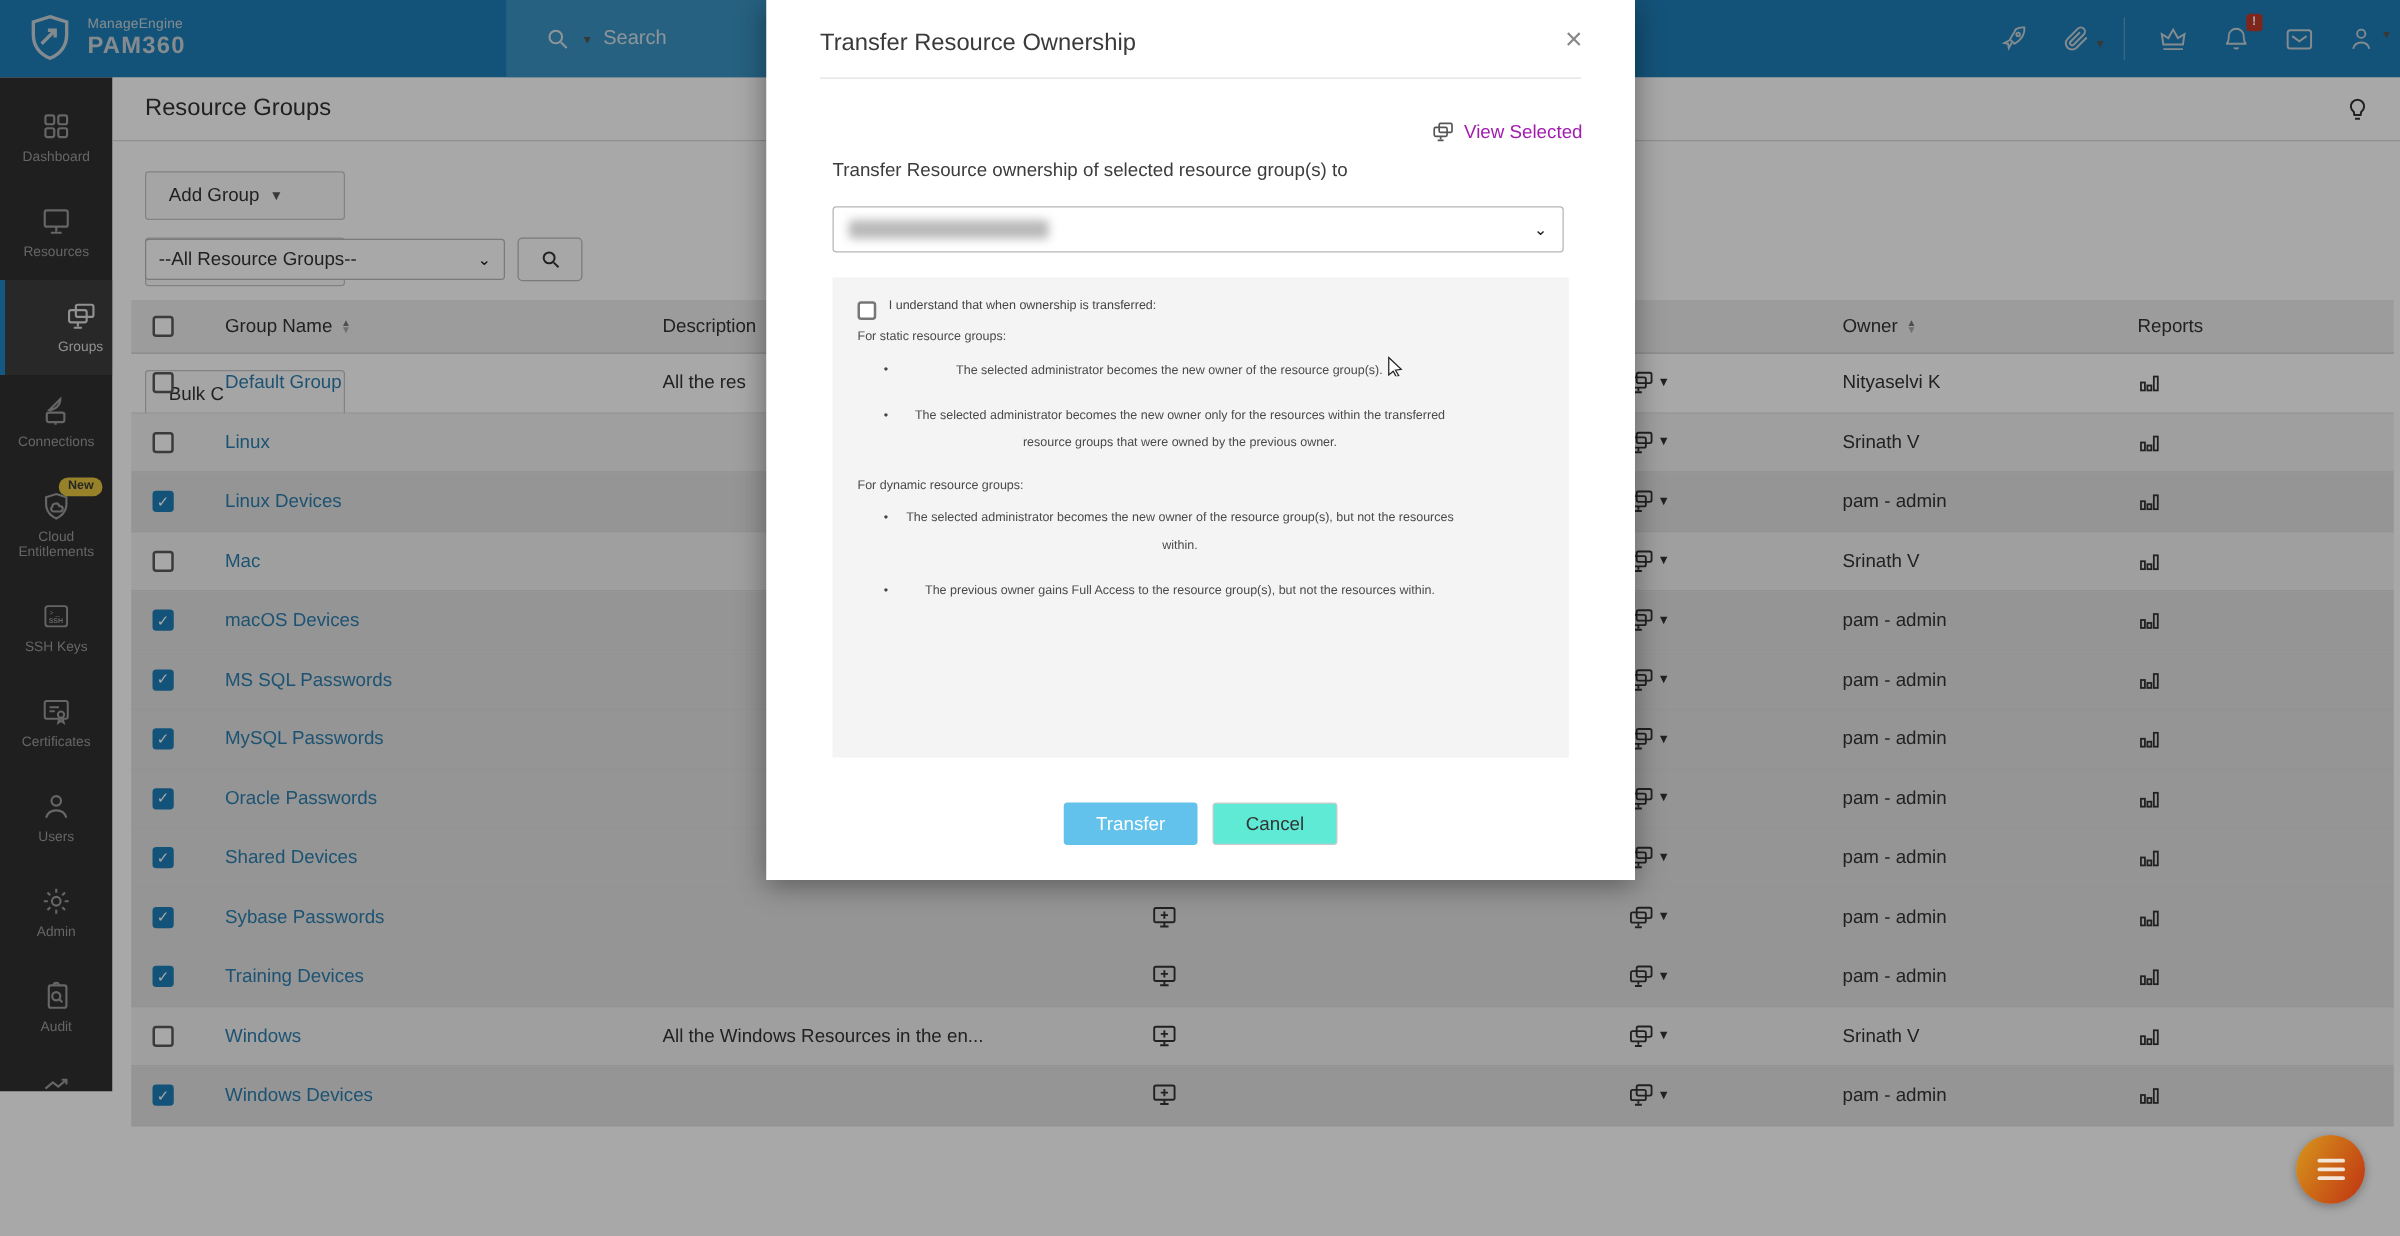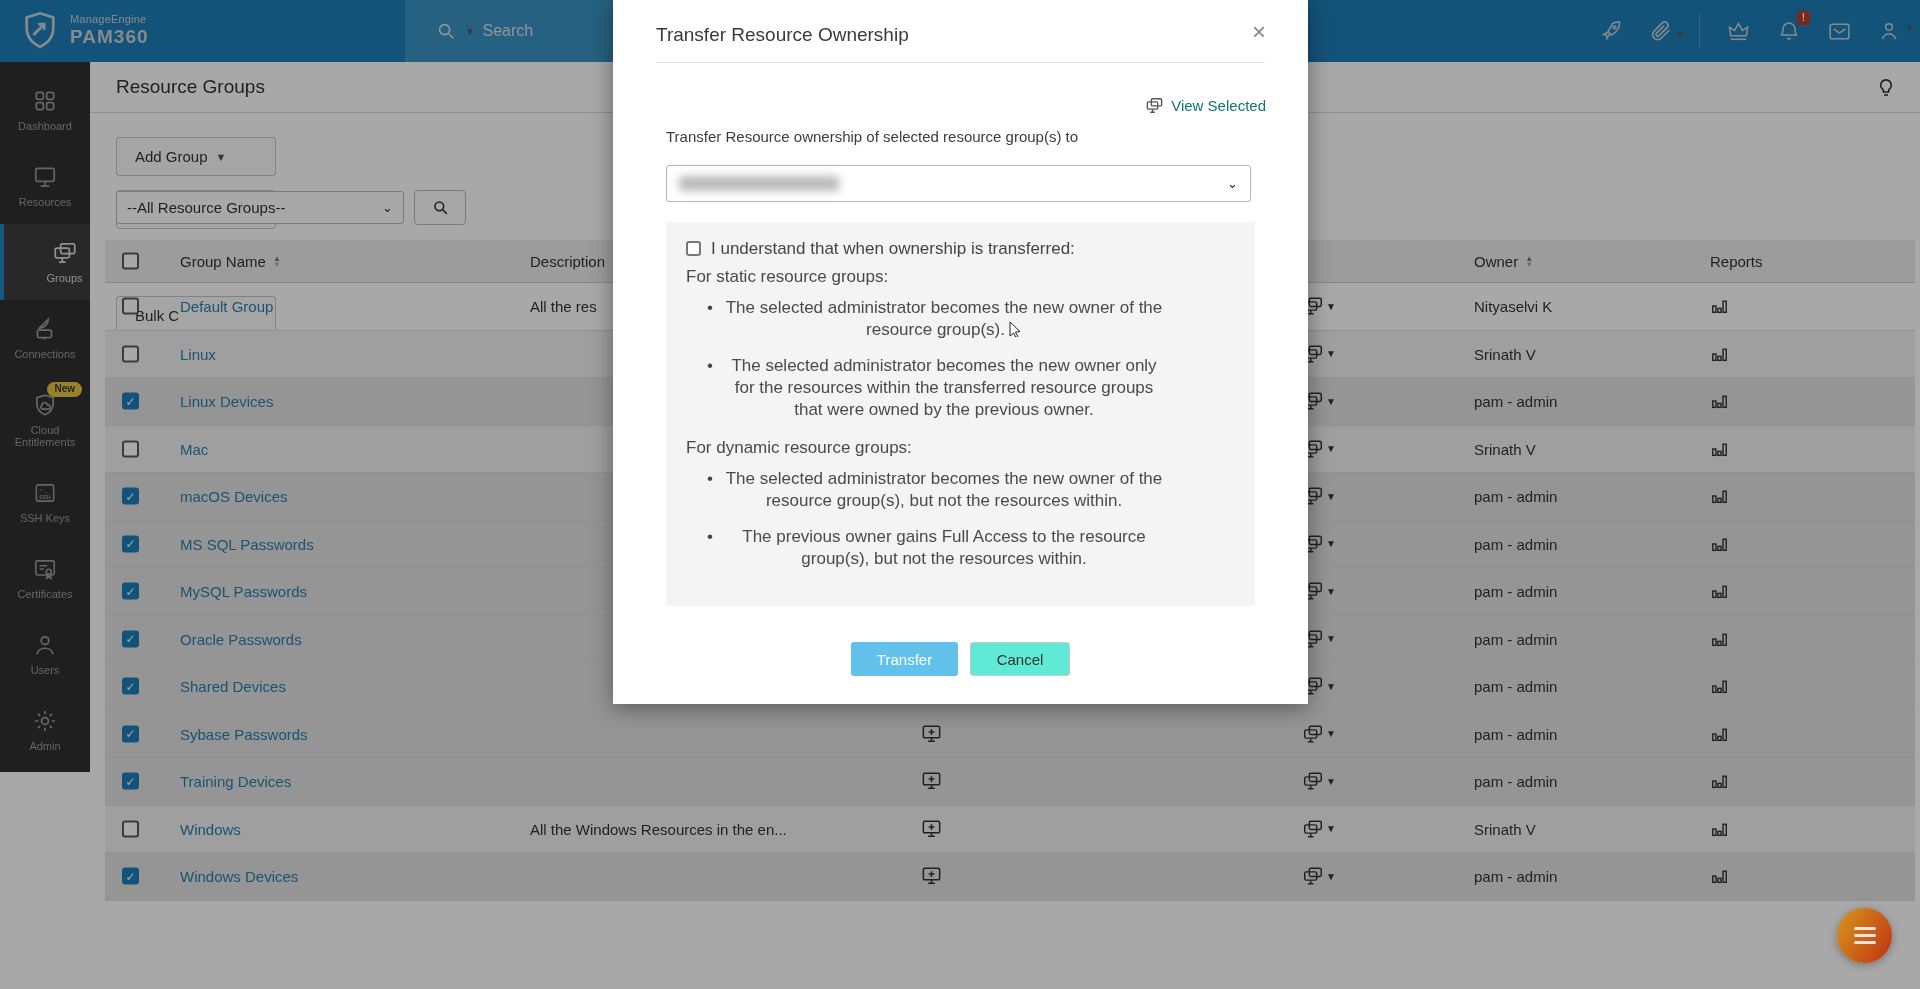--- a/index.html
+++ b/index.html
@@ -16,21 +16,21 @@
   .searchzone { position:absolute; left:405px; top:0; width:700px; height:62px; background:#3b93c4;
     display:flex; align-items:center; gap:10px; padding-left:30px; color:#d6e2e9; }
   .searchtext { font-size:16px; color:#d6e2e9; }
   .top-icons { position:absolute; right:18px; top:0; height:62px; display:flex; align-items:center; gap:26px; color:#c9d4da; }
   .tdiv { width:1px; height:34px; background:rgba(255,255,255,.25); }
   .ticon { position:relative; cursor:pointer; }
   .bellbadge { position:absolute; top:-8px; right:-9px; background:#c0392b; color:#fff; font-size:10px;
     font-weight:bold; padding:1px 5px 2px; border-radius:3px; }
 
   
-  .sidebar { position:absolute; left:0; top:62px; width:90px; height:710px; background:#2f2f2f; z-index:1;
+  .sidebar { position:absolute; left:0; top:62px; width:90px; height:811px; background:#2f2f2f; z-index:1;
     padding-top:10px; overflow:hidden; }
   .sb-item { height:76px; display:flex; flex-direction:column; align-items:center; justify-content:center;
     gap:6px; color:#9b9b9b; font-size:11px; cursor:pointer; position:relative; text-align:center; line-height:12px; }
   .sb-item.tall { height:88px; }
   .sb-item.active { background:#3d3d3d; color:#dcdcdc;padding-left:39px; }
   .sb-item.active::before { content:""; position:absolute; left:0; top:0; bottom:0; width:4px; background:#1e87c9; }
   .sb-badge { position:absolute; top:6px; right:8px; background:#e7c63f; color:#3a3a3a; font-size:10px;
     font-weight:bold; padding:1px 7px 2px; border-radius:8px; }
 
   
@@ -84,29 +84,29 @@
   .cb.checked { background:#1f7fb8; border-color:#1f7fb8; color:#fff; font-size:12px; font-weight:bold; }
 
   
   .overlay { position:absolute; left:0; top:0; width:1920px; height:989px; background:rgba(0,0,0,.34); z-index:5; }
   .modal { position:absolute; left:613px; top:0; width:695px; height:704px; background:#fff; z-index:10;
     box-shadow:0 4px 22px rgba(0,0,0,.4); }
   .m-title { position:absolute; left:43px; top:24px; font-size:19px; color:#3a3a3a; }
   .m-close { position:absolute; right:42px; top:18px; font-size:24px; color:#888; cursor:pointer; }
   .m-div { position:absolute; left:43px; right:43px; top:62px; border-top:1px solid #e2e2e2; }
   .m-viewsel { position:absolute; right:42px; top:96px; display:flex; align-items:center; gap:7px;
-    color:#0f766e; font-size:15px; cursor:pointer; }
+    color:#a21caf; font-size:15px; cursor:pointer; }
   .m-label { position:absolute; left:53px; top:128px; font-size:15px; color:#3c3c3c; }
   .m-select { position:absolute; left:53px; top:165px; width:585px; height:37px; border:1px solid #b5b5b5;
     border-radius:3px; background:#fff; display:flex; align-items:center; justify-content:space-between;
     padding:0 12px; cursor:pointer; }
   .m-blur { width:160px; height:15px; background:#b9b9b9; border-radius:3px; filter:blur(4px); }
   .m-chev { font-size:13px; color:#222; }
   .m-gray { position:absolute; left:53px; top:222px; width:589px; height:384px; background:#f4f4f4;
-    padding:17px 20px; font-size:17px; color:#444; overflow:hidden; }
+    padding:17px 20px; font-size:10px; color:#444; overflow:hidden; }
   .m-ack { display:flex; gap:10px; align-items:flex-start; }
   .m-ack .cb { background:#fff; border:2px solid #777; width:15px; height:15px; margin-top:2px; }
   .m-sub { margin-top:8px; color:#4a4a4a; }
   .m-ul { list-style:none; margin:10px 0 0 38px;text-align:center; }
   .m-ul li { position:relative; line-height:22px; margin-bottom:14px; color:#4a4a4a; max-width:440px; }
   .m-ul li::before { content:"\2022"; position:absolute; left:-17px; color:#444; }
   .m-dyn { margin-top:17px; }
   .m-btns { position:absolute; left:0; top:642px; width:100%; display:flex; justify-content:center; gap:12px; }
   .btn-primary { width:107px; height:34px; background:#62c2ec; color:#fff; border:none; border-radius:3px;
     font-size:15px; cursor:pointer; font-family:inherit; }

